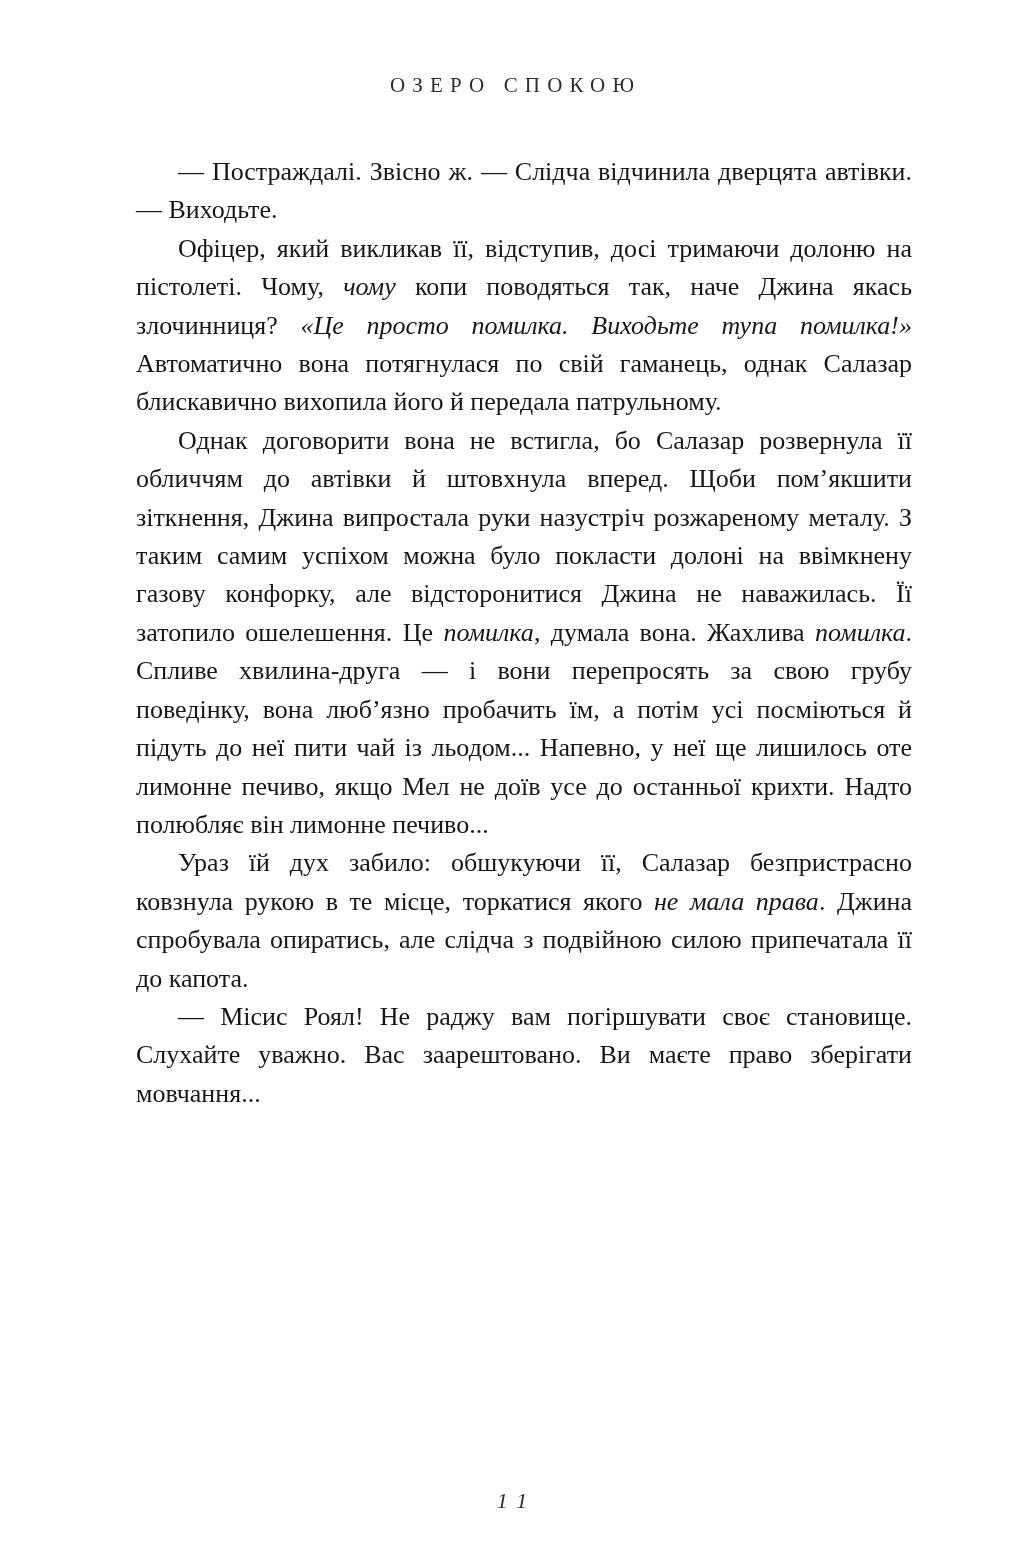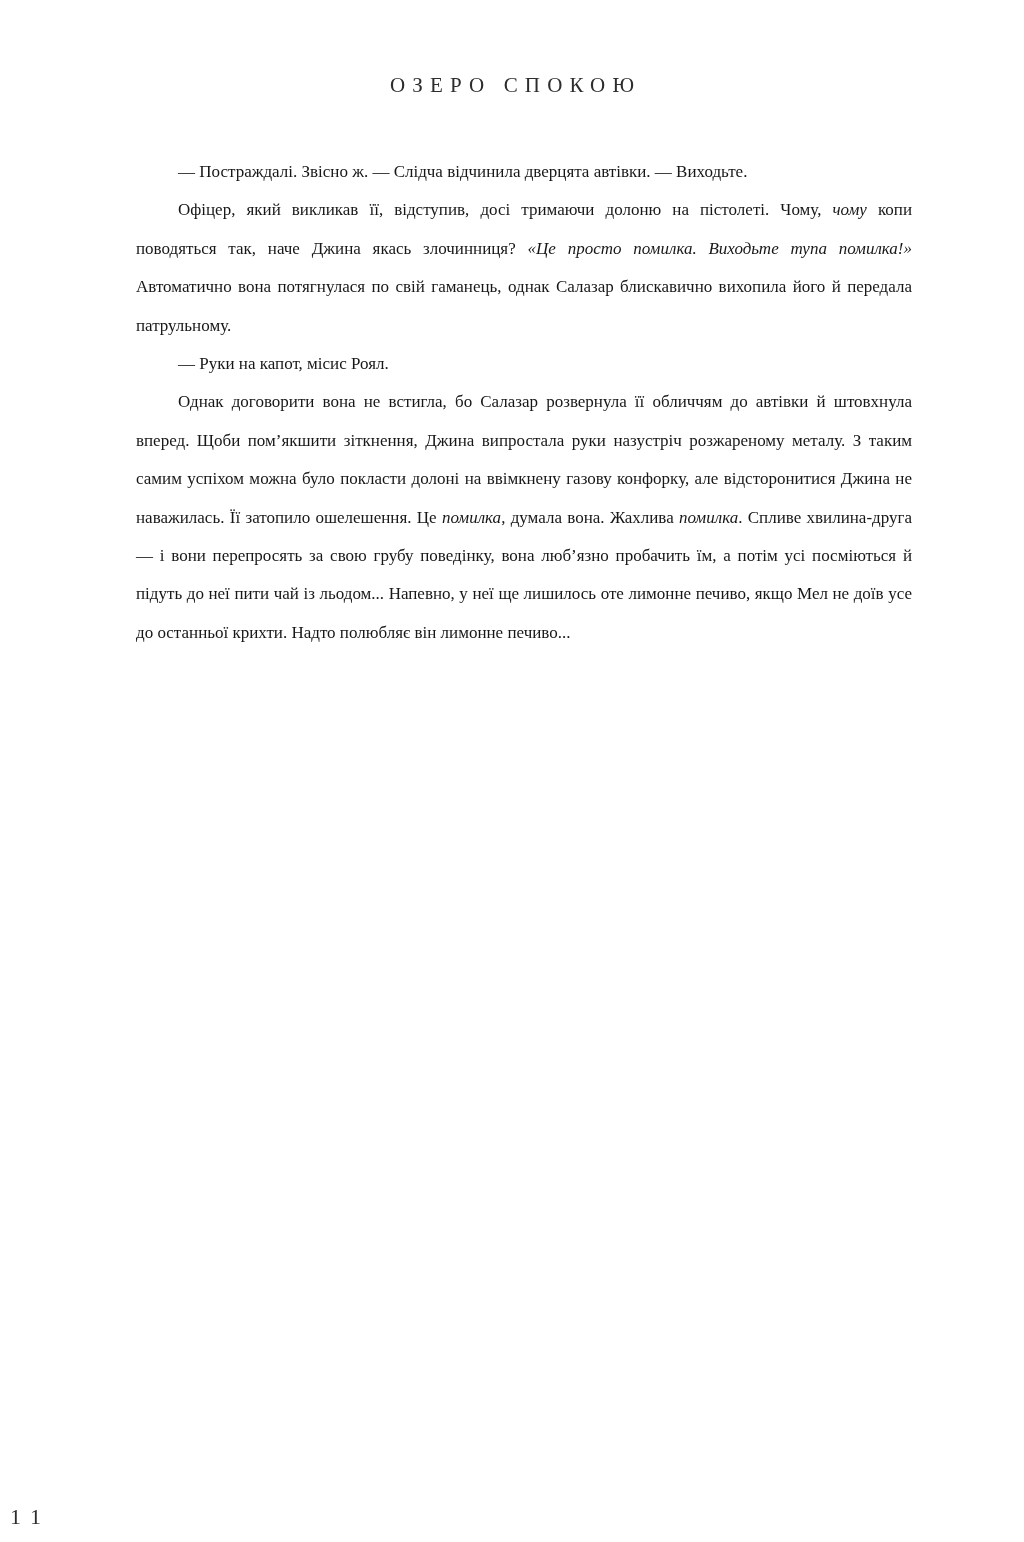--- a/index.html
+++ b/index.html
@@ -22,54 +22,57 @@
       padding-top: 57px;
       text-align: center;
       font-size: 21px;
       letter-spacing: 0.34em;
       padding-left: 0.34em; 
       color: #2d2d2d;
       font-weight: 500;
     }
     .page-body {
       margin: 55px 112px 0 136px;
-      font-size: 17px;
+      font-size: 26px;
       line-height: 38.4px;
       text-align: justify;
       font-weight: 500;
       color: #171717;
       hyphens: none;
     }
     .para {
       margin: 0;
       padding: 0;
       text-indent: 42px;
     }
     .para em {
     }
     .page-number {
       position: absolute;
       left: 0;
       right: 0;
-      bottom: 28px;
+      bottom: 44px;
+      text-align: center;
       font-size: 22px;
       letter-spacing: 0.45em;
       padding-left: 0.45em; 
       color: #2d2d2d;
+      font-style: italic;
     }
   </style>
 </head>
 <body>
 
 <div class="page">
 
   <div class="running-header">ОЗЕРО СПОКОЮ</div>
 
   <div class="page-body">
       <p class="para"><span>— Постраждалі. Звісно ж. — Слідча відчинила дверцята автівки. — Виходьте.</span></p>
       <p class="para"><span>Офіцер, який викликав її, відступив, досі тримаючи долоню на пістолеті. Чому, </span><em>чому</em><span> копи поводяться так, наче Джина якась злочинниця? </span><em>«Це просто помилка. Виходьте тупа помилка!»</em><span> Автоматично вона потягнулася по свій гаманець, однак Салазар блискавично вихопила його й передала патрульному.</span></p>
-      <p class="para"><span>— Руки на капот, місис Роял.</span></p>
       <p class="para"><span>Однак договорити вона не встигла, бо Салазар розвернула її обличчям до автівки й штовхнула вперед. Щоби пом’якшити зіткнення, Джина випростала руки назустріч розжареному металу. З таким самим успіхом можна було покласти долоні на ввімкнену газову конфорку, але відсторонитися Джина не наважилась. Її затопило ошелешення. Це </span><em>помилка</em><span>, думала вона. Жахлива </span><em>помилка</em><span>. Спливе хвилина-друга — і вони перепросять за свою грубу поведінку, вона люб’язно пробачить їм, а потім усі посміються й підуть до неї пити чай із льодом... Напевно, у неї ще лишилось оте лимонне печиво, якщо Мел не доїв усе до останньої крихти. Надто полюбляє він лимонне печиво...</span></p>
+      <p class="para"><span>Ураз їй дух забило: обшукуючи її, Салазар безпристрасно ковзнула рукою в те місце, торкатися якого </span><em>не мала права</em><span>. Джина спробувала опиратись, але слідча з подвійною силою припечатала її до капота.</span></p>
+      <p class="para"><span>— Місис Роял! Не раджу вам погіршувати своє становище. Слухайте уважно. Вас заарештовано. Ви маєте право зберігати мовчання...</span></p>
     </div>
 
   <div class="page-number">11</div>
 
 </div>
 
 </body></html>

